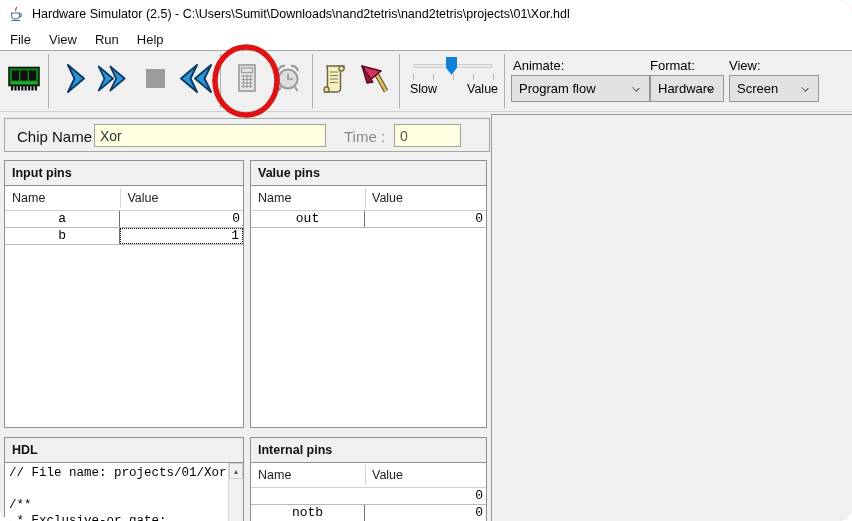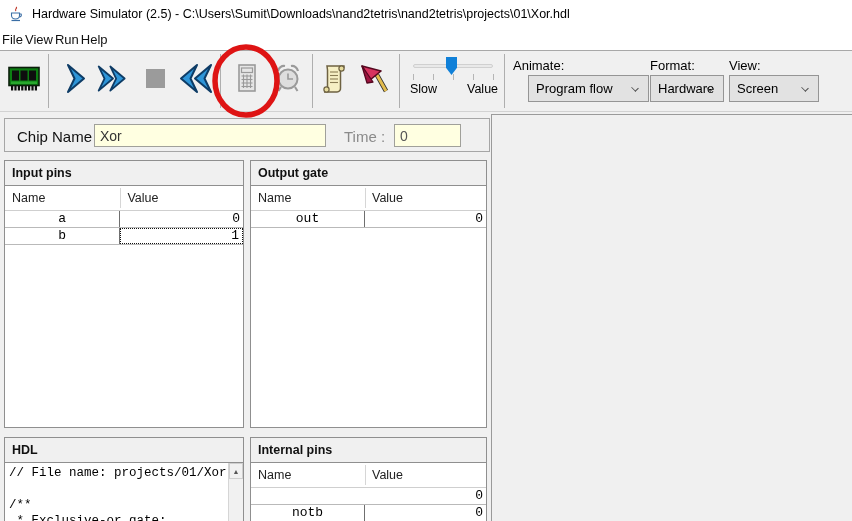--- a/index.html
+++ b/index.html
@@ -1,29 +1,29 @@
 <!DOCTYPE html>
 <html><head>
 <meta charset="utf-8">
 <style>
   html,body{margin:0;padding:0;background:#fff;}
   *{box-sizing:border-box;}
   #app{position:relative;width:852px;height:521px;overflow:hidden;background:#f9a8d4;
-       font-family:"Liberation Sans",sans-serif;color:#111;}
+       font-family:"Liberation Sans",sans-serif;color:#111;border-radius:14px;}
 
   
   .titlebar{position:absolute;left:0;top:0;width:852px;height:28px;background:#fff;
             display:flex;align-items:center;padding-left:8px;}
   .titlebar .ticon{width:16px;height:17px;margin-right:8px;flex:0 0 auto;}
   .title-text{font-size:12.5px;color:#000;white-space:nowrap;}
 
   
   .menubar{position:absolute;left:0;top:28px;width:852px;height:22px;background:#fff;
            display:flex;align-items:center;font-size:13px;}
-  .menu-item{padding:2px 1px;cursor:default;}
+  .menu-item{padding:2px 9px;cursor:default;}
   .menu-item:first-child{margin-left:1px;}
 
   
   .toolbar{position:absolute;left:0;top:50px;width:852px;height:62px;background:#f0f0f0;
            border-top:1px solid #a8a8a8;border-bottom:1px solid #d2d2d2;}
   .tb-sep{position:absolute;top:3px;height:54px;width:1px;background:#aeaeae;}
   .tb-btn{position:absolute;top:10px;width:34px;height:36px;}
   .tb-btn svg{width:100%;height:100%;display:block;}
 
   
@@ -221,21 +221,21 @@
     <div class="slider-thumb"></div>
     <div class="tick" style="left:413px"></div>
     <div class="tick" style="left:433px"></div>
     <div class="tick" style="left:453px"></div>
     <div class="tick" style="left:473px"></div>
     <div class="tick" style="left:493px"></div>
     <span class="slider-label" style="left:410px">Slow</span>
     <span class="slider-label" style="left:467px">Value</span>
 
     <span class="combo-label" style="left:513px">Animate:</span>
-    <div class="combo" style="left:528px;width:121px">
+    <div class="combo" style="left:511px;width:139px">
       <span>Program flow</span>
       <span class="cv"></span>
     </div>
     <span class="combo-label" style="left:650px">Format:</span>
     <div class="combo" style="left:650px;width:74px">
       <span>Hardware</span>
       <span class="cv"></span>
     </div>
     <span class="combo-label" style="left:729px">View:</span>
     <div class="combo" style="left:729px;width:90px">
@@ -267,21 +267,21 @@
         <div class="cell value">0</div>
       </div>
       <div class="row">
         <div class="cell name">b</div>
         <div class="cell value focused">1</div>
       </div>
     </div>
   </div>
 
   <div class="panel" id="output-panel">
-    <div class="panel-header">Output gate</div>
+    <div class="panel-header">Value pins</div>
     <div class="thead">
       <span class="h1">Name</span>
       <span class="h2">Value</span>
       <span class="vdiv"></span>
     </div>
     <div class="rows">
       <div class="row">
         <div class="cell name">out</div>
         <div class="cell value">0</div>
       </div>

